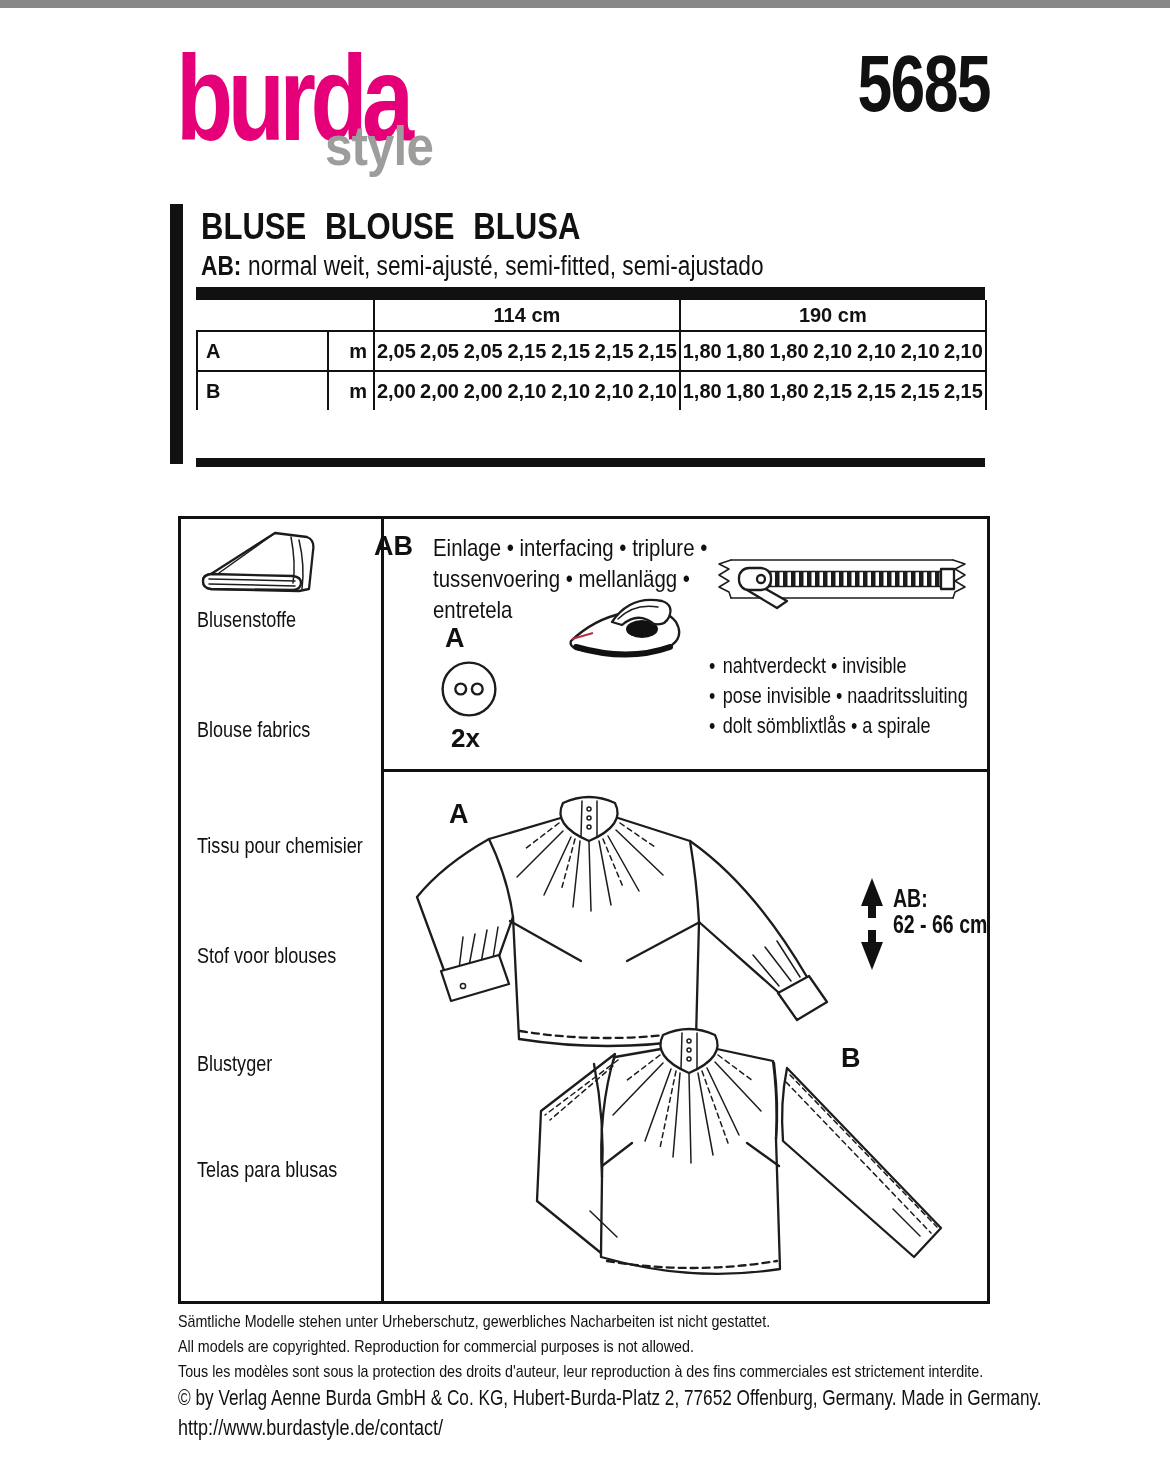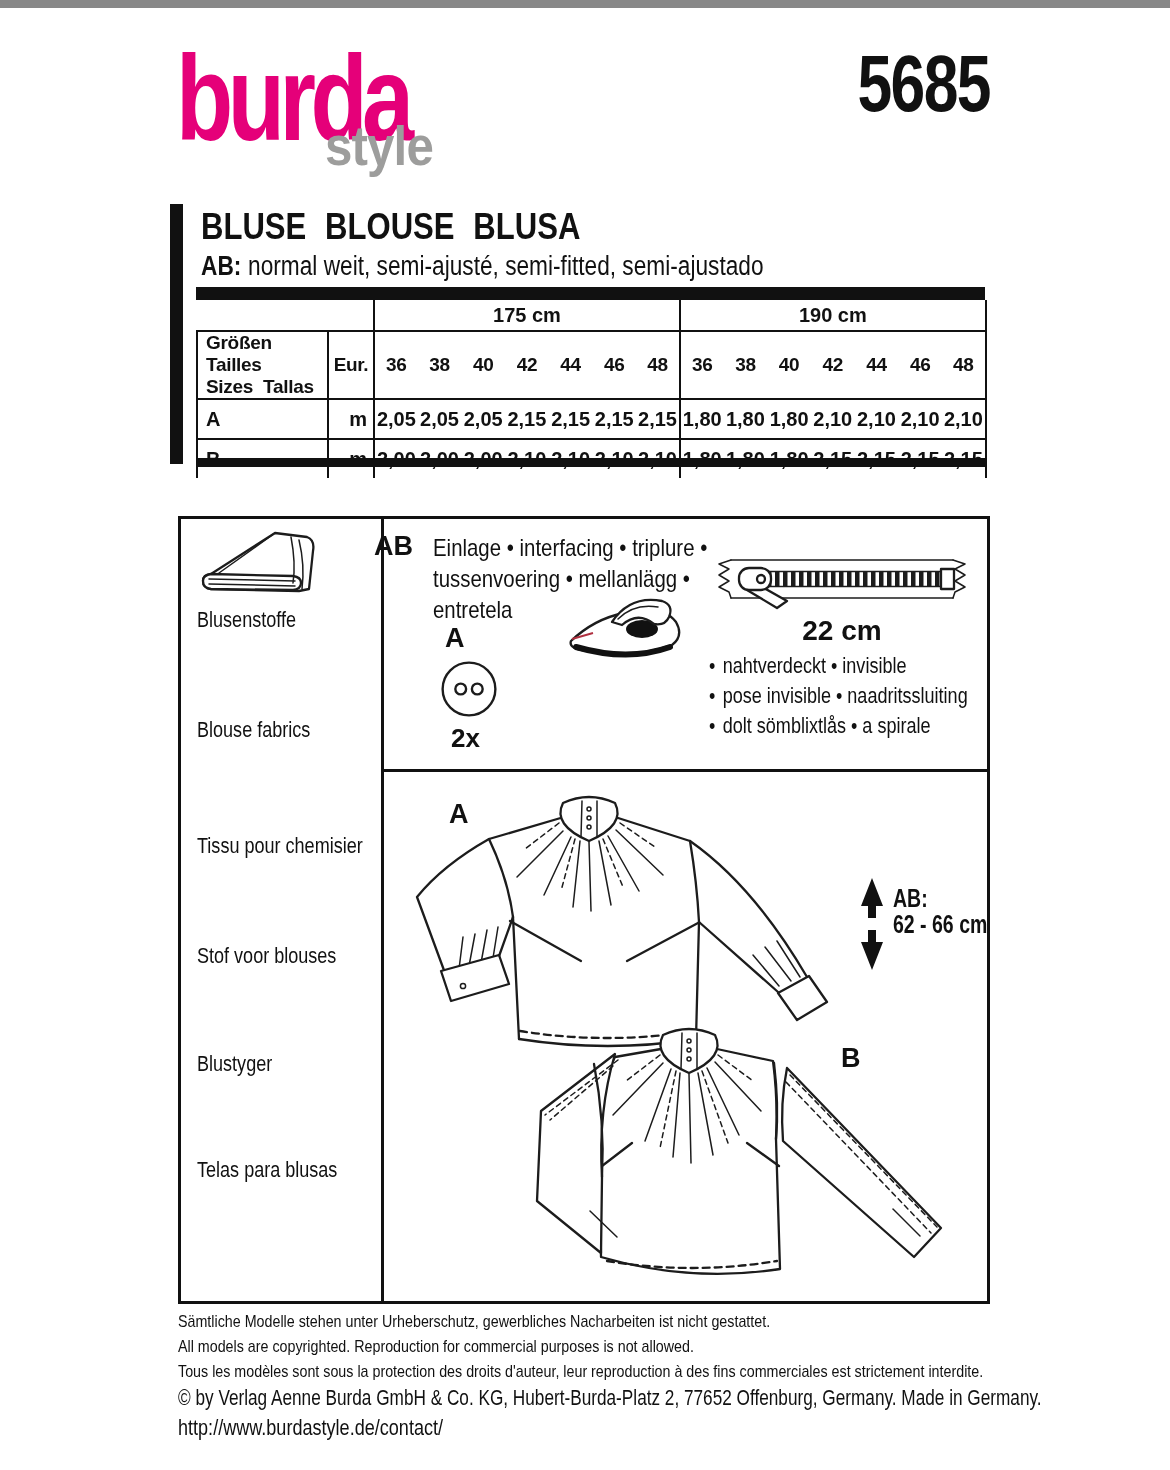--- a/index.html
+++ b/index.html
@@ -82,40 +82,22 @@
   <div class="abs ftable">
     <table>
       <colgroup>
         <col style="width:131px">
           <col style="width:46px">
         <col span="14" style="width:43.7px">
       </colgroup>
       <tbody>
           <tr class="r1 bb">
         <td colspan="2"></td>
-        <td colspan="7" class="bl">175 cm</td>
+        <td colspan="7" class="bl">114 cm</td>
         <td colspan="7" class="bl br">190 cm</td>
-      </tr>
-      <tr class="r2 bb">
-        <td class="lab bl"><span>Größen  Tailles</span><br><span>Sizes  Tallas</span></td>
-        <td class="bl">Eur.</td>
-        <td class="bl">36</td>
-        <td>38</td>
-        <td>40</td>
-        <td>42</td>
-        <td>44</td>
-        <td>46</td>
-        <td>48</td>
-        <td class="bl">36</td>
-        <td>38</td>
-        <td>40</td>
-        <td>42</td>
-        <td>44</td>
-        <td>46</td>
-        <td class="br">48</td>
       </tr>
       <tr class="rv bb">
         <td class="lab bl">A</td>
         <td class="unit bl">m</td>
         <td class="bl">2,05</td>
         <td>2,05</td>
         <td>2,05</td>
         <td>2,15</td>
         <td>2,15</td>
         <td>2,15</td>
@@ -200,21 +182,20 @@
       <path class="s thin" d="M252,13 L264,17 L254,22 L264,28 L254,34 L264,40 L254,45 L252,51"></path>
       <line x1="66" y1="32" x2="240" y2="32" stroke="#1c1c1c" stroke-width="15" stroke-dasharray="4.5 3.5"></line>
       <line x1="66" y1="23" x2="240" y2="23" stroke="#fff" stroke-width="3"></line>
       <line x1="66" y1="41" x2="240" y2="41" stroke="#fff" stroke-width="3"></line>
       <path class="s thin" d="M64,24.5 H240 M64,39.5 H240"></path>
       <rect class="s f" x="240" y="22" width="13" height="20" stroke-width="2"></rect>
       <path class="s f" d="M54,36 L86,54 L76,61 L46,43 Z" stroke-width="2"></path>
       <rect class="s f" x="38" y="21" width="32" height="22" rx="10" stroke-width="2.4"></rect>
       <circle class="s" cx="60" cy="32" r="4" stroke-width="2"></circle>
     </svg>
-    <div class="zip-len">22 cm</div>
     <div class="zip-notes">
       <div><span class="bu">•</span><span>nahtverdeckt • invisible</span></div>
       <div><span class="bu">•</span><span>pose invisible • naadritssluiting</span></div>
       <div><span class="bu">•</span><span>dolt sömblixtlås • a spirale</span></div>
     </div>
 
     <svg class="abs" style="left:220px;top:268px;" width="440" height="290" viewBox="0 0 440 290">
       <path class="s" d="M163,30 L88,52 Q42,78 16,110 L44,186"></path>
       <path class="s" d="M88,52 Q107,92 112,130"></path>
       <path class="s" d="M112,130 L97,172"></path>

